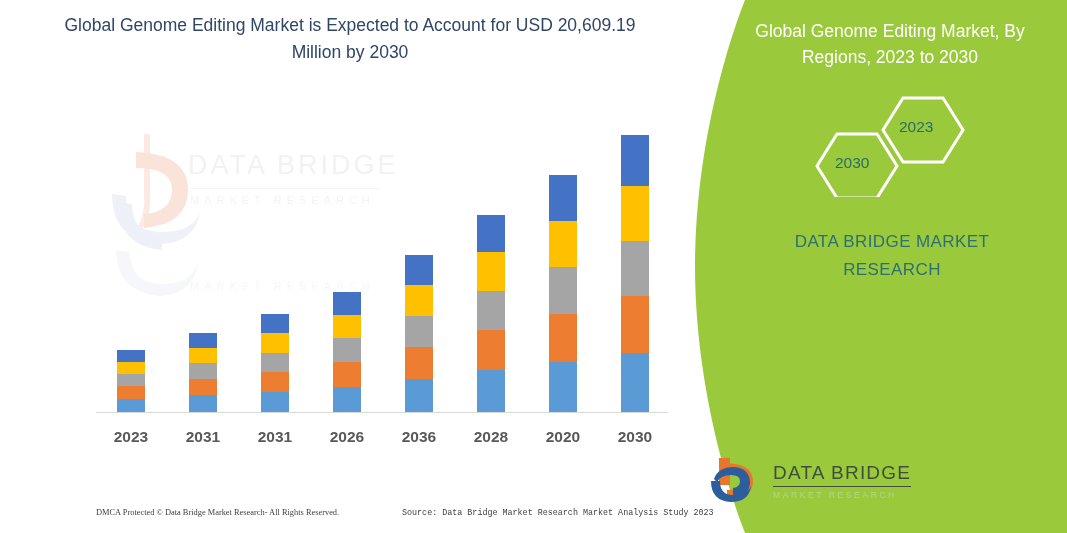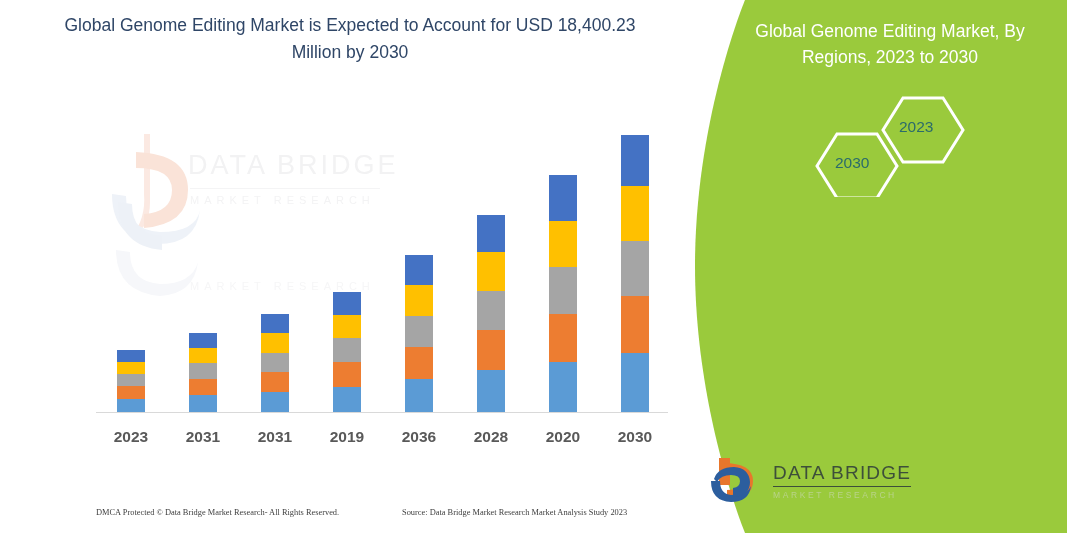--- a/index.html
+++ b/index.html
@@ -117,31 +117,31 @@
   .legend-item.na { left: 212px; top: 2px; }
   .legend-item.eu { left: 472px; top: 2px; }
 
   .footer { position:absolute; top: 508px; left: 0; width: 700px; height: 20px; }
   .footer-left {
     position:absolute; left: 96px; top: 0;
     font-family: Liberation Serif, serif; font-size: 8.4px; color: #404040; white-space: nowrap;
   }
   .footer-right {
     position:absolute; left: 402px; top: 0;
-    font-family: Liberation Serif, serif; font-size: 8.4px; color: #404040; white-space: nowrap;
+    font-family: Liberation Mono, monospace; font-size: 8.4px; color: #404040; white-space: nowrap;
   }
 </style>
 </head>
 <body>
 
 <div id="root">
 
   <div class="chart-area">
 
-    <div class="chart-title">Global Genome Editing Market is Expected to Account for USD 18,400.23 Million by 2030</div>
+    <div class="chart-title">Global Genome Editing Market is Expected to Account for USD 20,609.19 Million by 2030</div>
 
     <div class="watermark">
       <svg width="320" height="200" viewBox="0 0 320 200">
         <path d="M26 2 L40 2 L40 70 Q40 96 22 104 Q36 86 34 62 L34 2 Z" fill="#fbe9e2"></path>
         <path d="M26 20 Q78 22 78 58 Q78 92 34 96 L34 82 Q62 80 62 58 Q62 36 26 36 Z" fill="#fae3d8"></path>
         <path d="M2 62 Q2 108 48 112 Q86 112 90 78 Q86 100 50 100 Q16 98 16 64 Z" fill="#eef2f8"></path>
         <path d="M8 70 Q8 114 52 118 L52 104 Q22 102 22 72 Z" fill="#edf1f7"></path>
         <path d="M6 118 Q6 160 50 164 Q84 162 88 130 Q82 152 50 152 Q20 150 20 120 Z" fill="#f6f7fa"></path>
       </svg>
       <div class="wm-text1">DATA BRIDGE</div>
@@ -209,21 +209,21 @@
             <div class="seg" style="height: 57px; background: rgb(237, 125, 49);"></div>
             <div class="seg" style="height: 59px; background: rgb(91, 155, 213);"></div>
           </div>
         </div>
     </div>
 
     <div class="xlabels" id="xlabels-host">
         <div class="xlabel" style="left: 101px;">2023</div>
         <div class="xlabel" style="left: 173px;">2031</div>
         <div class="xlabel" style="left: 245px;">2031</div>
-        <div class="xlabel" style="left: 317px;">2019</div>
+        <div class="xlabel" style="left: 317px;">2026</div>
         <div class="xlabel" style="left: 389px;">2036</div>
         <div class="xlabel" style="left: 461px;">2028</div>
         <div class="xlabel" style="left: 533px;">2020</div>
         <div class="xlabel" style="left: 605px;">2030</div>
       </div>
 
 
     <div class="footer">
       <div class="footer-left">DMCA Protected © Data Bridge Market Research- All Rights Reserved.</div>
       <div class="footer-right">Source: Data Bridge Market Research  Market Analysis Study 2023</div>
@@ -239,20 +239,24 @@
 
     <div class="hex-group">
       <svg width="250" height="105" viewBox="0 0 250 105">
         <polygon points="108,6 148,6 168,38 148,70 108,70 88,38" fill="none" stroke="#ffffff" stroke-width="3"></polygon>
         <polygon points="42,42 82,42 102,74 82,106 42,106 22,74" fill="none" stroke="#ffffff" stroke-width="3"></polygon>
       </svg>
       <span class="hex-label y2030">2030</span>
       <span class="hex-label y2023">2023</span>
     </div>
 
+    <div class="panel-brand">
+      <div>DATA BRIDGE MARKET</div>
+      <div>RESEARCH</div>
+    </div>
 
     <div class="logo-wrap">
       <div class="logo-mark">
         <svg width="52" height="52" viewBox="0 0 52 52">
           <path d="M10 3 L21 3 L21 30 L10 30 Z" fill="#E8762C"></path>
           <path d="M14 8 Q44 8 44 26 Q44 44 18 44 L18 35 Q33 35 33 26 Q33 17 14 17 Z" fill="#E8762C"></path>
           <path d="M2 26 Q2 46 22 47 Q40 47 42 31 Q38 40 22 40 Q11 39 11 26 Z" fill="#2C5E9E"></path>
           <path d="M5 24 Q9 12 25 12 Q40 13 41 27 Q41 41 24 42 L24 33 Q31 32 31 26 Q31 20 22 20 Q12 20 8 27 Z" fill="#2C5E9E"></path>
         </svg>
       </div>

